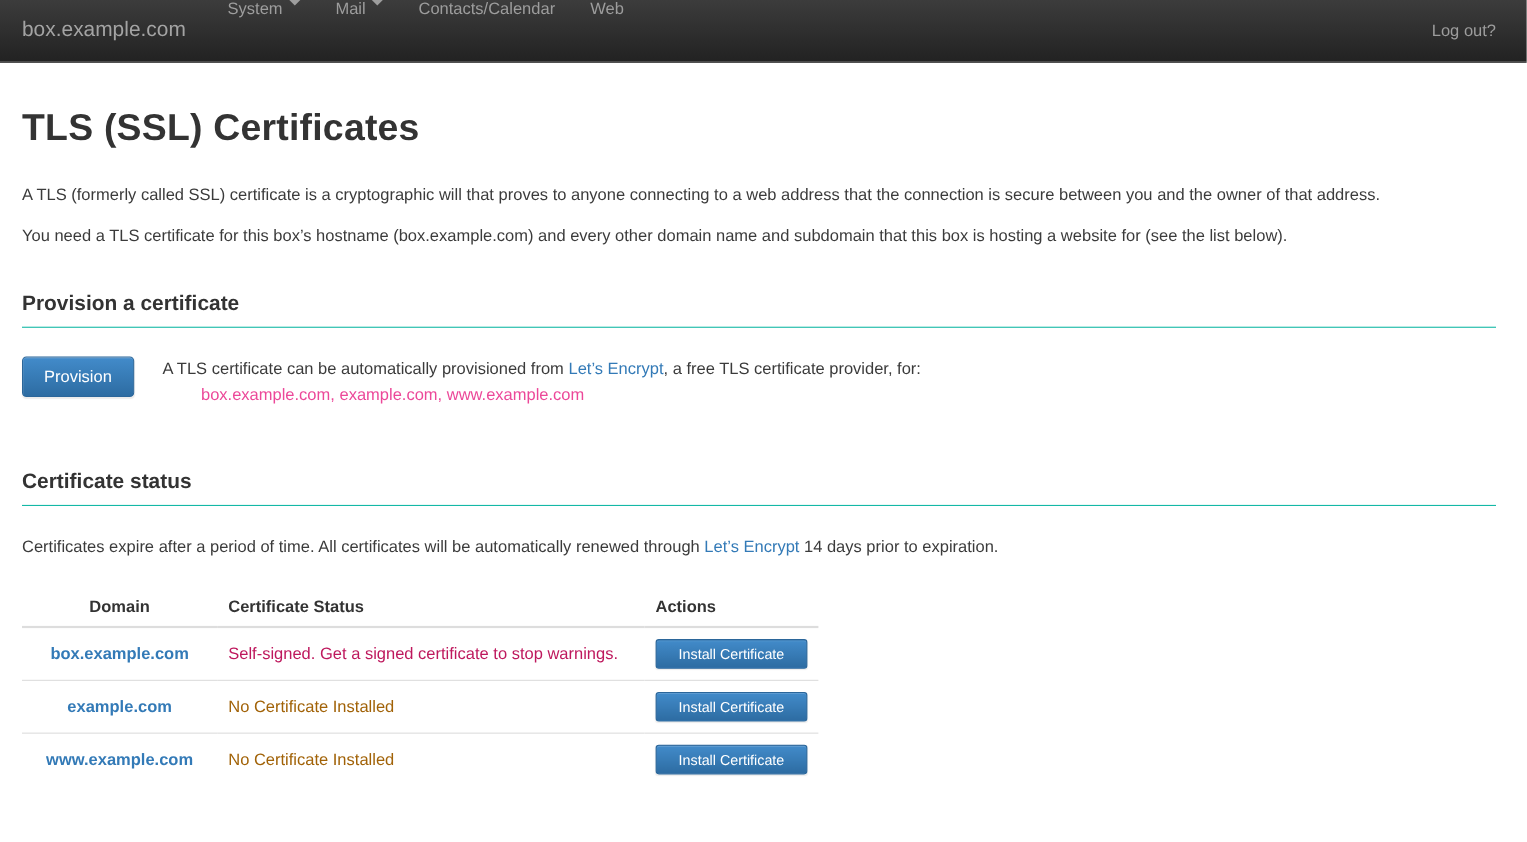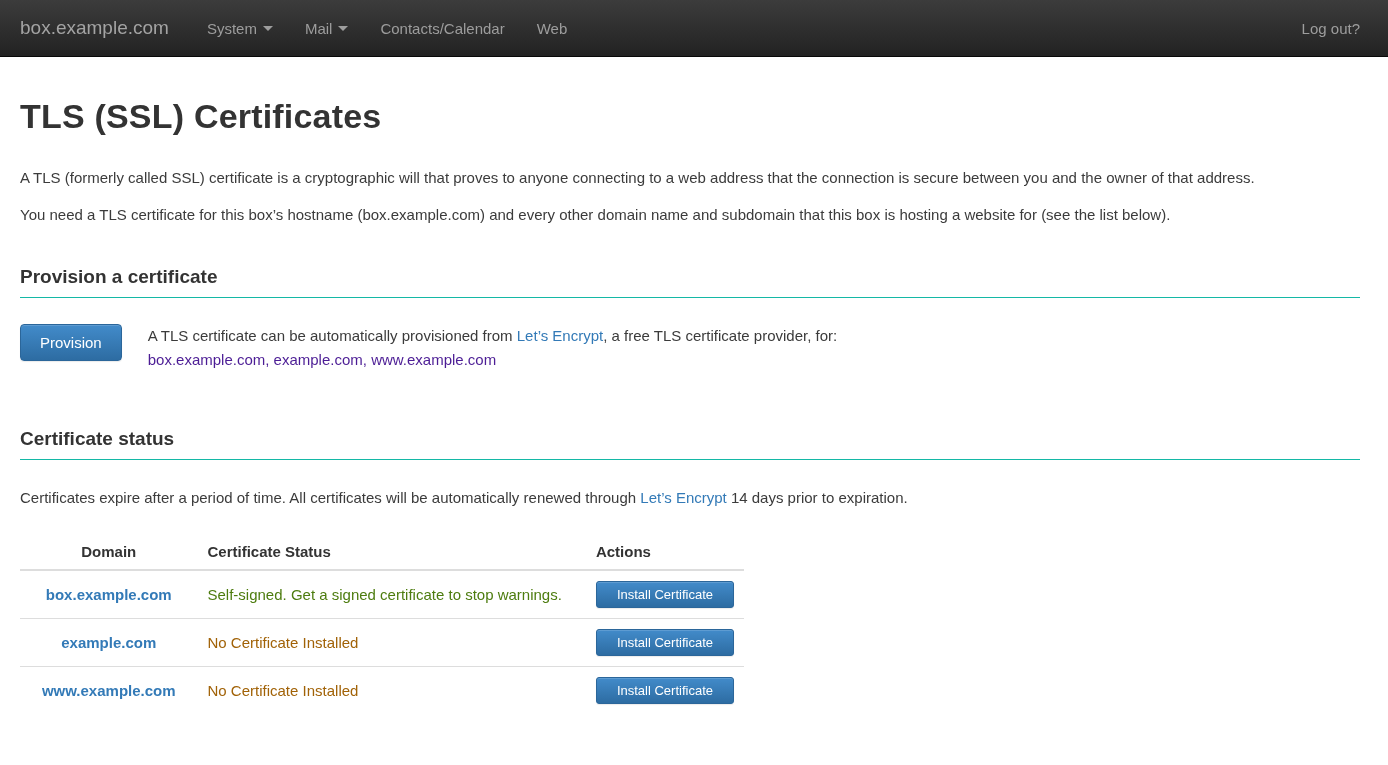--- a/index.html
+++ b/index.html
@@ -26,21 +26,21 @@
     cursor: pointer;
     white-space: nowrap;
   }
   .nav-items { display: flex; align-items: center; height: 100%; list-style: none; }
   .nav-item {
     color: #9d9d9d;
     font-size: 15px;
     padding: 0 16px;
     height: 100%;
     display: flex;
-    align-items: center;
+    align-items: flex-start;
     cursor: pointer;
     white-space: nowrap;
   }
   .caret {
     display: inline-block;
     width: 0; height: 0;
     margin-left: 6px;
     border-left: 5px solid transparent;
     border-right: 5px solid transparent;
     border-top: 5px solid #9d9d9d;
@@ -94,21 +94,21 @@
     box-shadow: inset 0 1px 0 rgba(255,255,255,.15), 0 1px 1px rgba(0,0,0,.08);
     cursor: pointer;
   }
   .provision-btn {
     font-size: 15px;
     padding: 9px 19px;
     margin-right: 26px;
     flex: 0 0 auto;
   }
   .provision-text { font-size: 15px; line-height: 1.62; color: #3b3b3b; }
-  .provision-domains { color: #4c1d95; }
+  .provision-domains { color: #ec4899; margin-left: 35px; }
 
   
   .cert-table {
     border-collapse: collapse;
     margin-top: 24px;
     width: 724px;
     font-size: 15px;
   }
   .cert-table th {
     text-align: left;
@@ -119,21 +119,21 @@
     white-space: nowrap;
   }
   .cert-table td {
     padding: 10px 10px;
     border-top: 1px solid #dddddd;
     vertical-align: middle;
   }
   .cert-table th:nth-child(1), .cert-table td:nth-child(1) { width: 180px; text-align: center; }
   .cert-table th:nth-child(2), .cert-table td:nth-child(2) { width: 414px; }
   .domain-link { color: #337ab7; font-weight: bold; text-decoration: none; cursor: pointer; white-space: nowrap; }
-  .status-warning { color: #4d7c0f; text-align: center; }
+  .status-warning { color: #be185d; text-align: center; }
   .status-danger { color: #a16207; }
   .install-btn {
     font-size: 13px;
     padding: 5px 20px;
     border-radius: 3px;
     white-space: nowrap;
   }
 </style>
 </head>
 <body>

